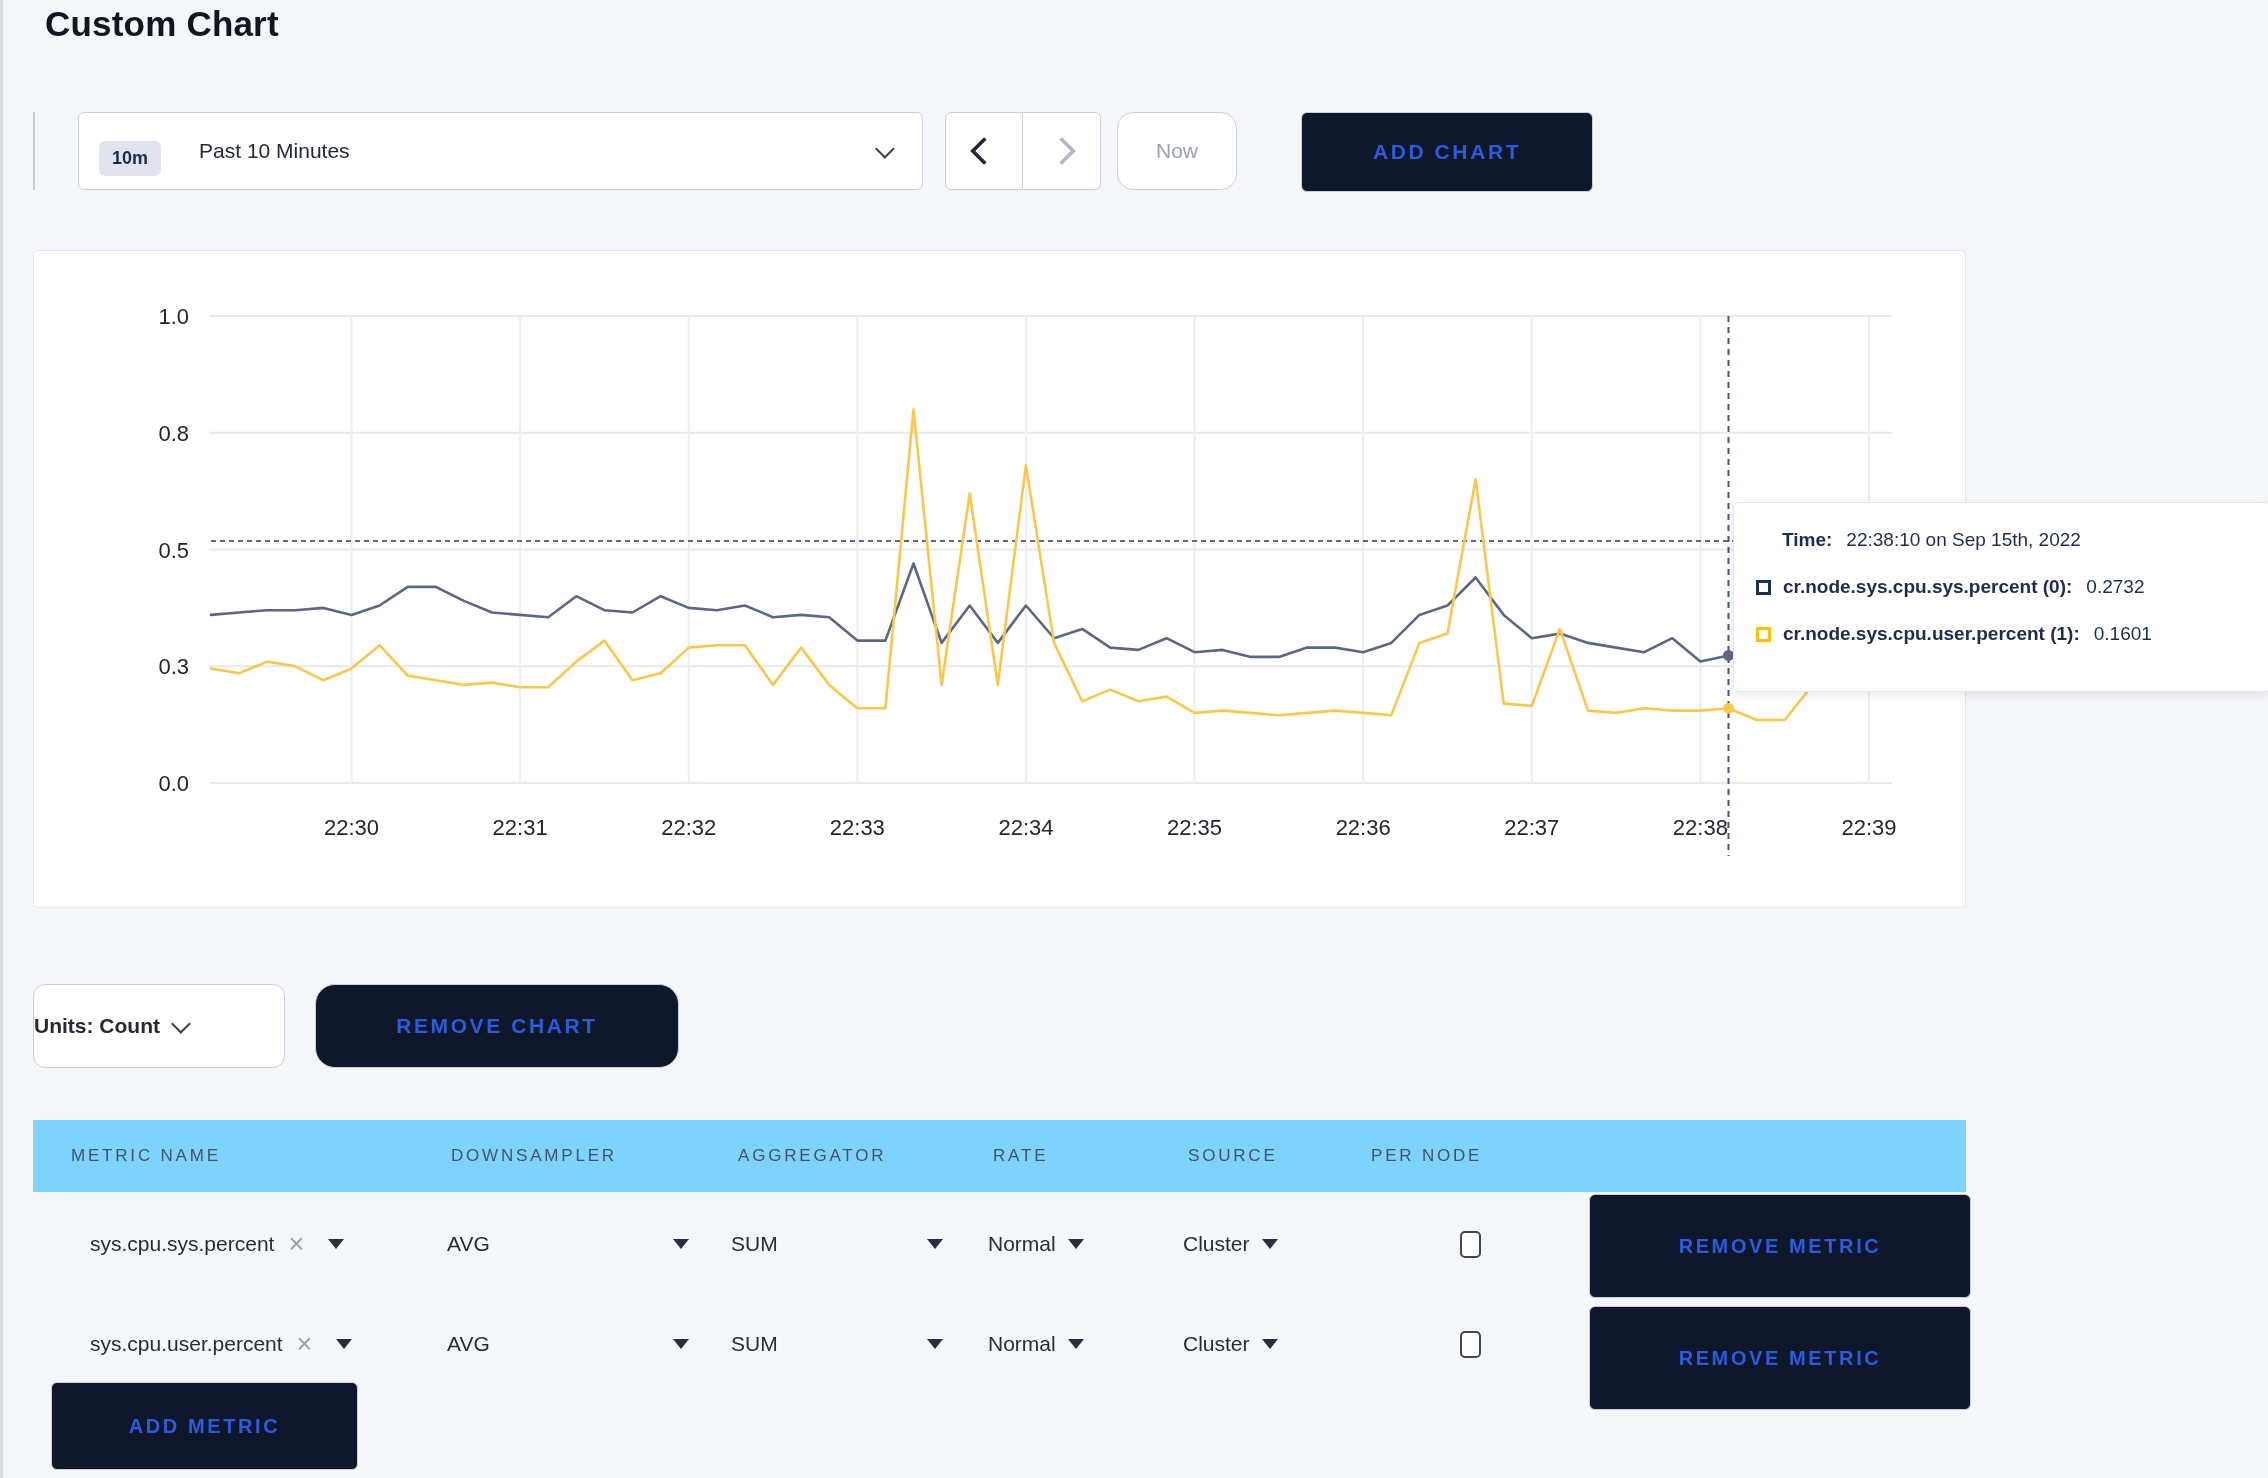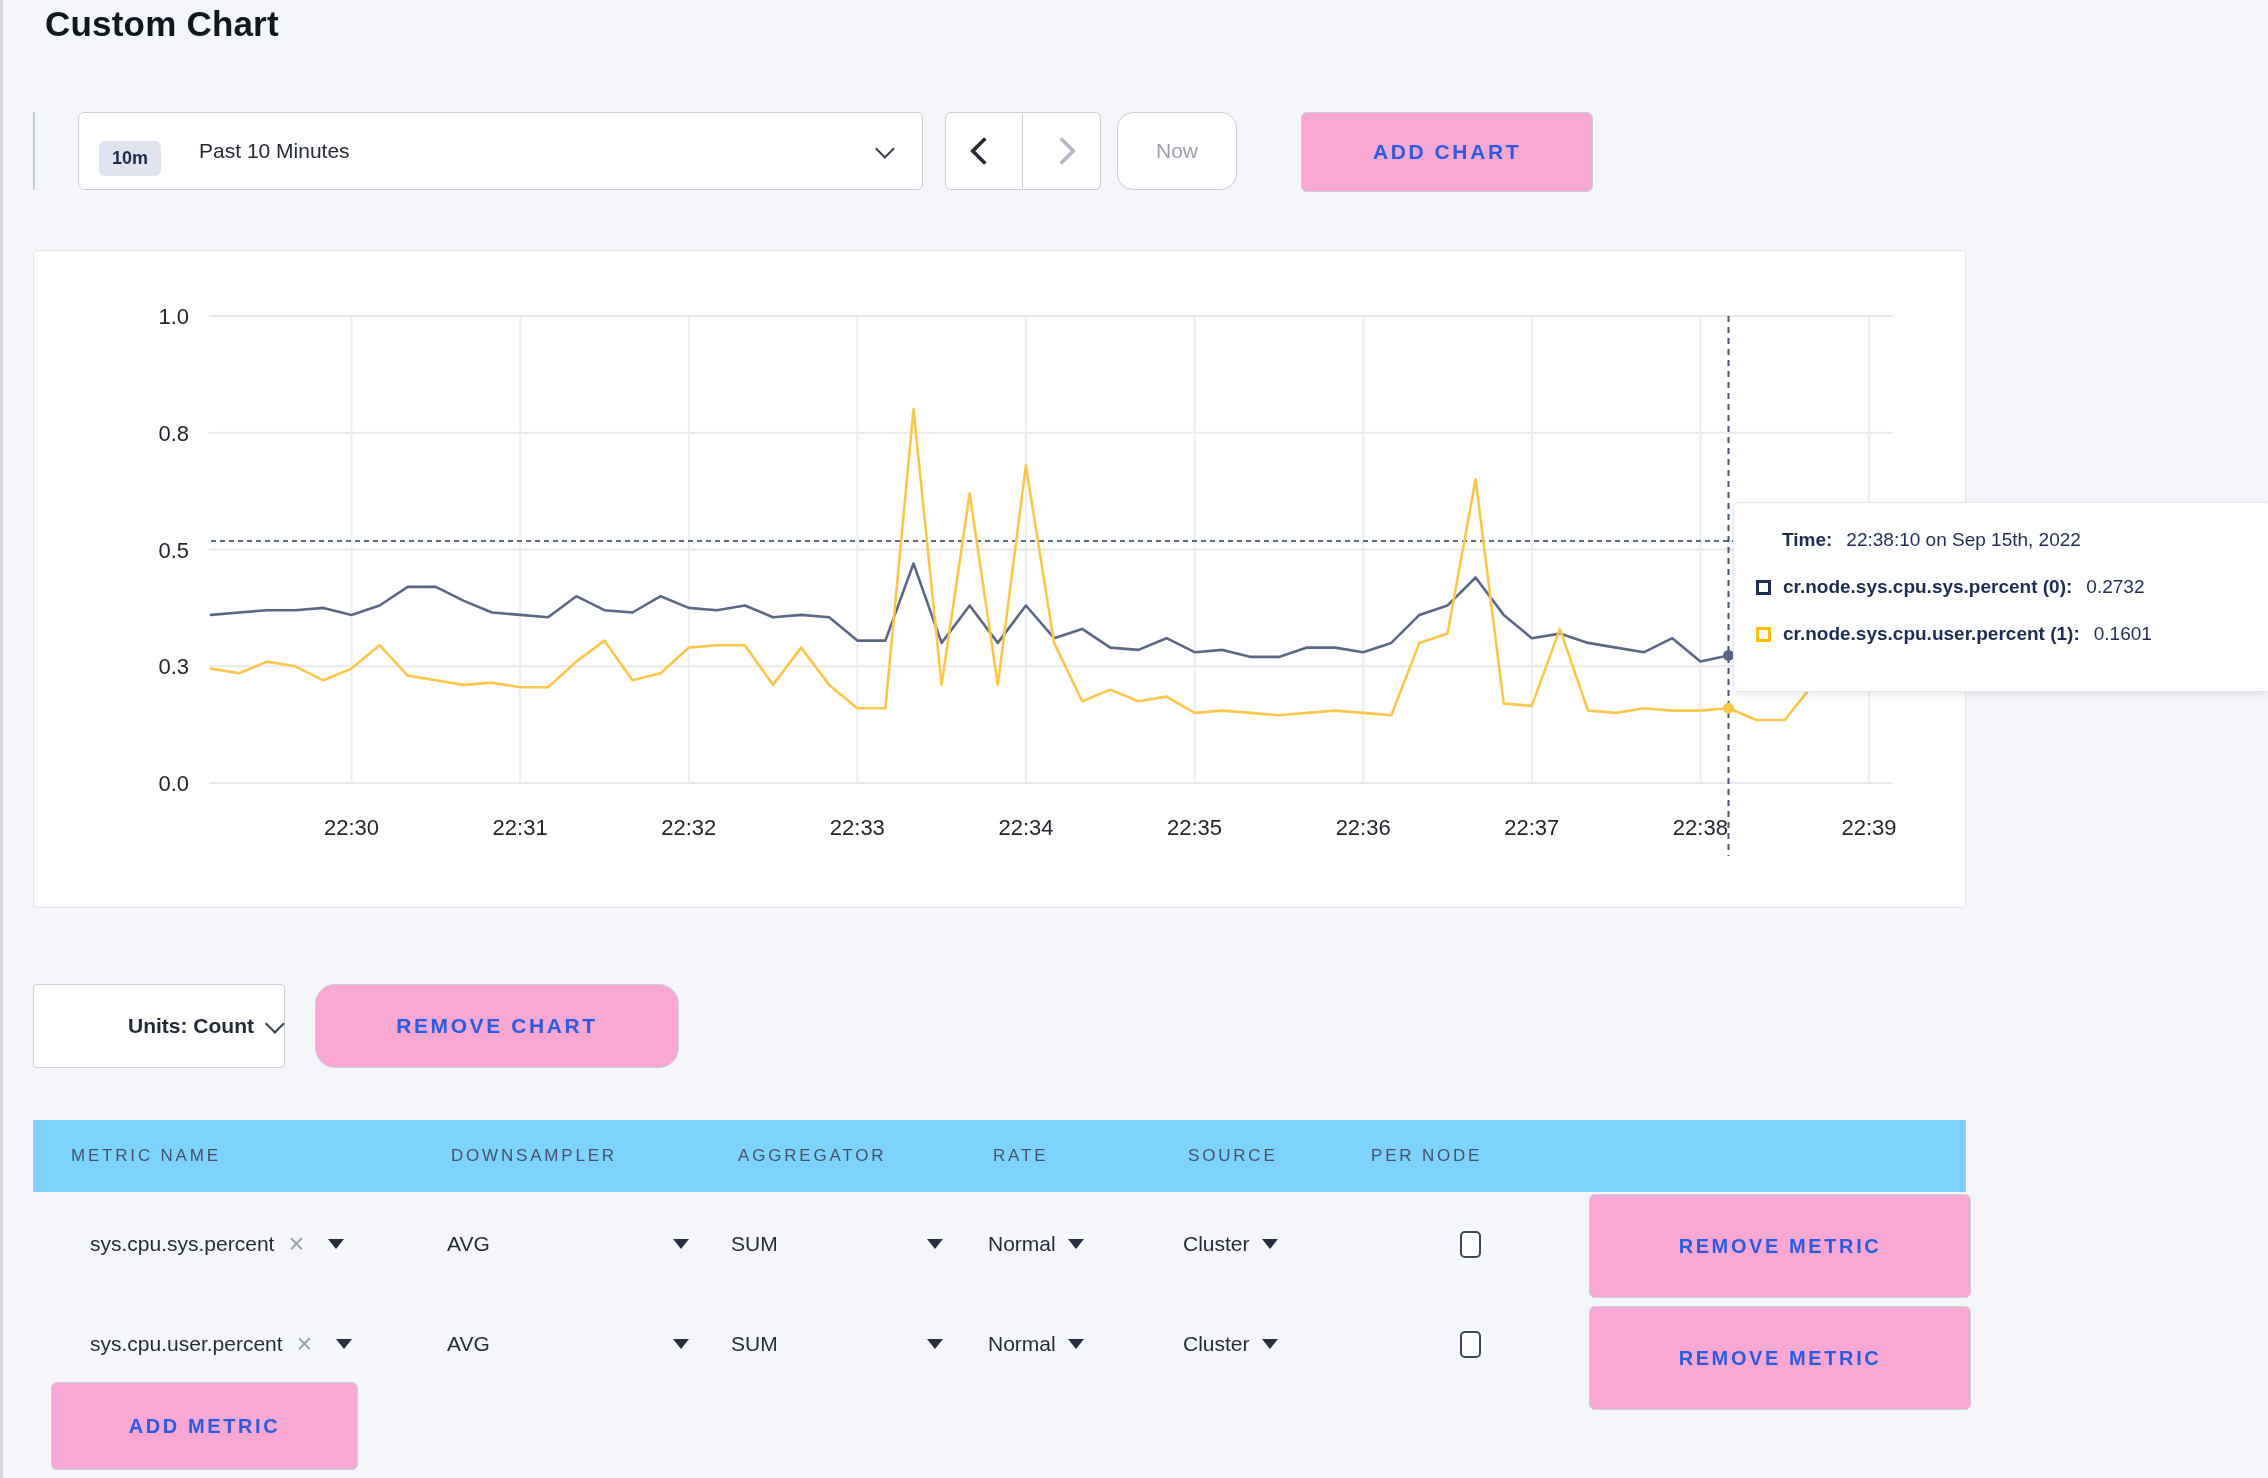--- a/index.html
+++ b/index.html
@@ -29,21 +29,21 @@
   .pager-btn.prev{border-radius:6px 0 0 6px;}
   .pager-btn.next{border-radius:0 6px 6px 0;border-left:none;}
   .chev-left{width:16px;height:16px;border-left:4px solid #242a35;border-bottom:4px solid #242a35;transform:rotate(45deg);border-radius:1px;}
   .chev-right{width:16px;height:16px;border-top:4px solid #b3b8c4;border-right:4px solid #b3b8c4;transform:rotate(45deg);border-radius:1px;}
   .now-btn{
     position:absolute;left:1114px;top:112px;width:120px;height:78px;background:#fff;
     border:1px solid #c9cfdc;border-radius:16px;box-sizing:border-box;
     font-size:21px;color:#9aa1ad;display:flex;align-items:center;justify-content:center;cursor:default;
   }
   .blue-btn{
-    background:#f9a8d4;border:1px solid #c9cfdc;border-radius:6px;box-sizing:border-box;
+    background:#0f172a;border:1px solid #c9cfdc;border-radius:6px;box-sizing:border-box;
     color:#2b5ce0;font-weight:600;letter-spacing:2.6px;font-size:21px;
     display:flex;align-items:center;justify-content:center;cursor:pointer;
   }
   .add-chart-btn{position:absolute;left:1298px;top:112px;width:292px;height:80px;}
 
   
   .chart-card{
     position:absolute;left:30px;top:250px;width:1933px;height:658px;background:#fff;
     border:1px solid #e2e5eb;border-radius:5px;box-sizing:border-box;
   }
@@ -57,22 +57,22 @@
   }
   .tt-row{display:flex;align-items:center;margin-bottom:25px;}
   .tt-time-label{font-weight:700;margin-left:26px;}
   .tt-value{font-weight:400;margin-left:14px;white-space:nowrap;}
   .tt-swatch{width:15px;height:15px;box-sizing:border-box;border:3px solid #1c2f55;background:#fff;margin-right:12px;flex:none;}
   .tt-label{font-weight:700;white-space:nowrap;}
 
   
   .units-btn{
     position:absolute;left:30px;top:984px;width:252px;height:84px;background:#fff;
-    border:1px solid #c9cfdc;border-radius:4px;box-sizing:border-box;
-    display:flex;align-items:center;justify-content:flex-end;cursor:pointer;
+    border:1px solid #c9cfdc;border-radius:12px;box-sizing:border-box;
+    display:flex;align-items:center;justify-content:flex-start;cursor:pointer;
   }
   .units-label{font-size:21px;font-weight:700;color:#242a35;}
   .units-btn .chev-down{margin-left:16px;}
   .remove-chart-btn{position:absolute;left:312px;top:984px;width:364px;height:84px;border-radius:20px;}
 
   
   .table-header{
     position:absolute;left:30px;top:1120px;width:1933px;height:72px;background:#7dd3fc;
   }
   .th{position:absolute;top:0;height:72px;display:flex;align-items:center;

